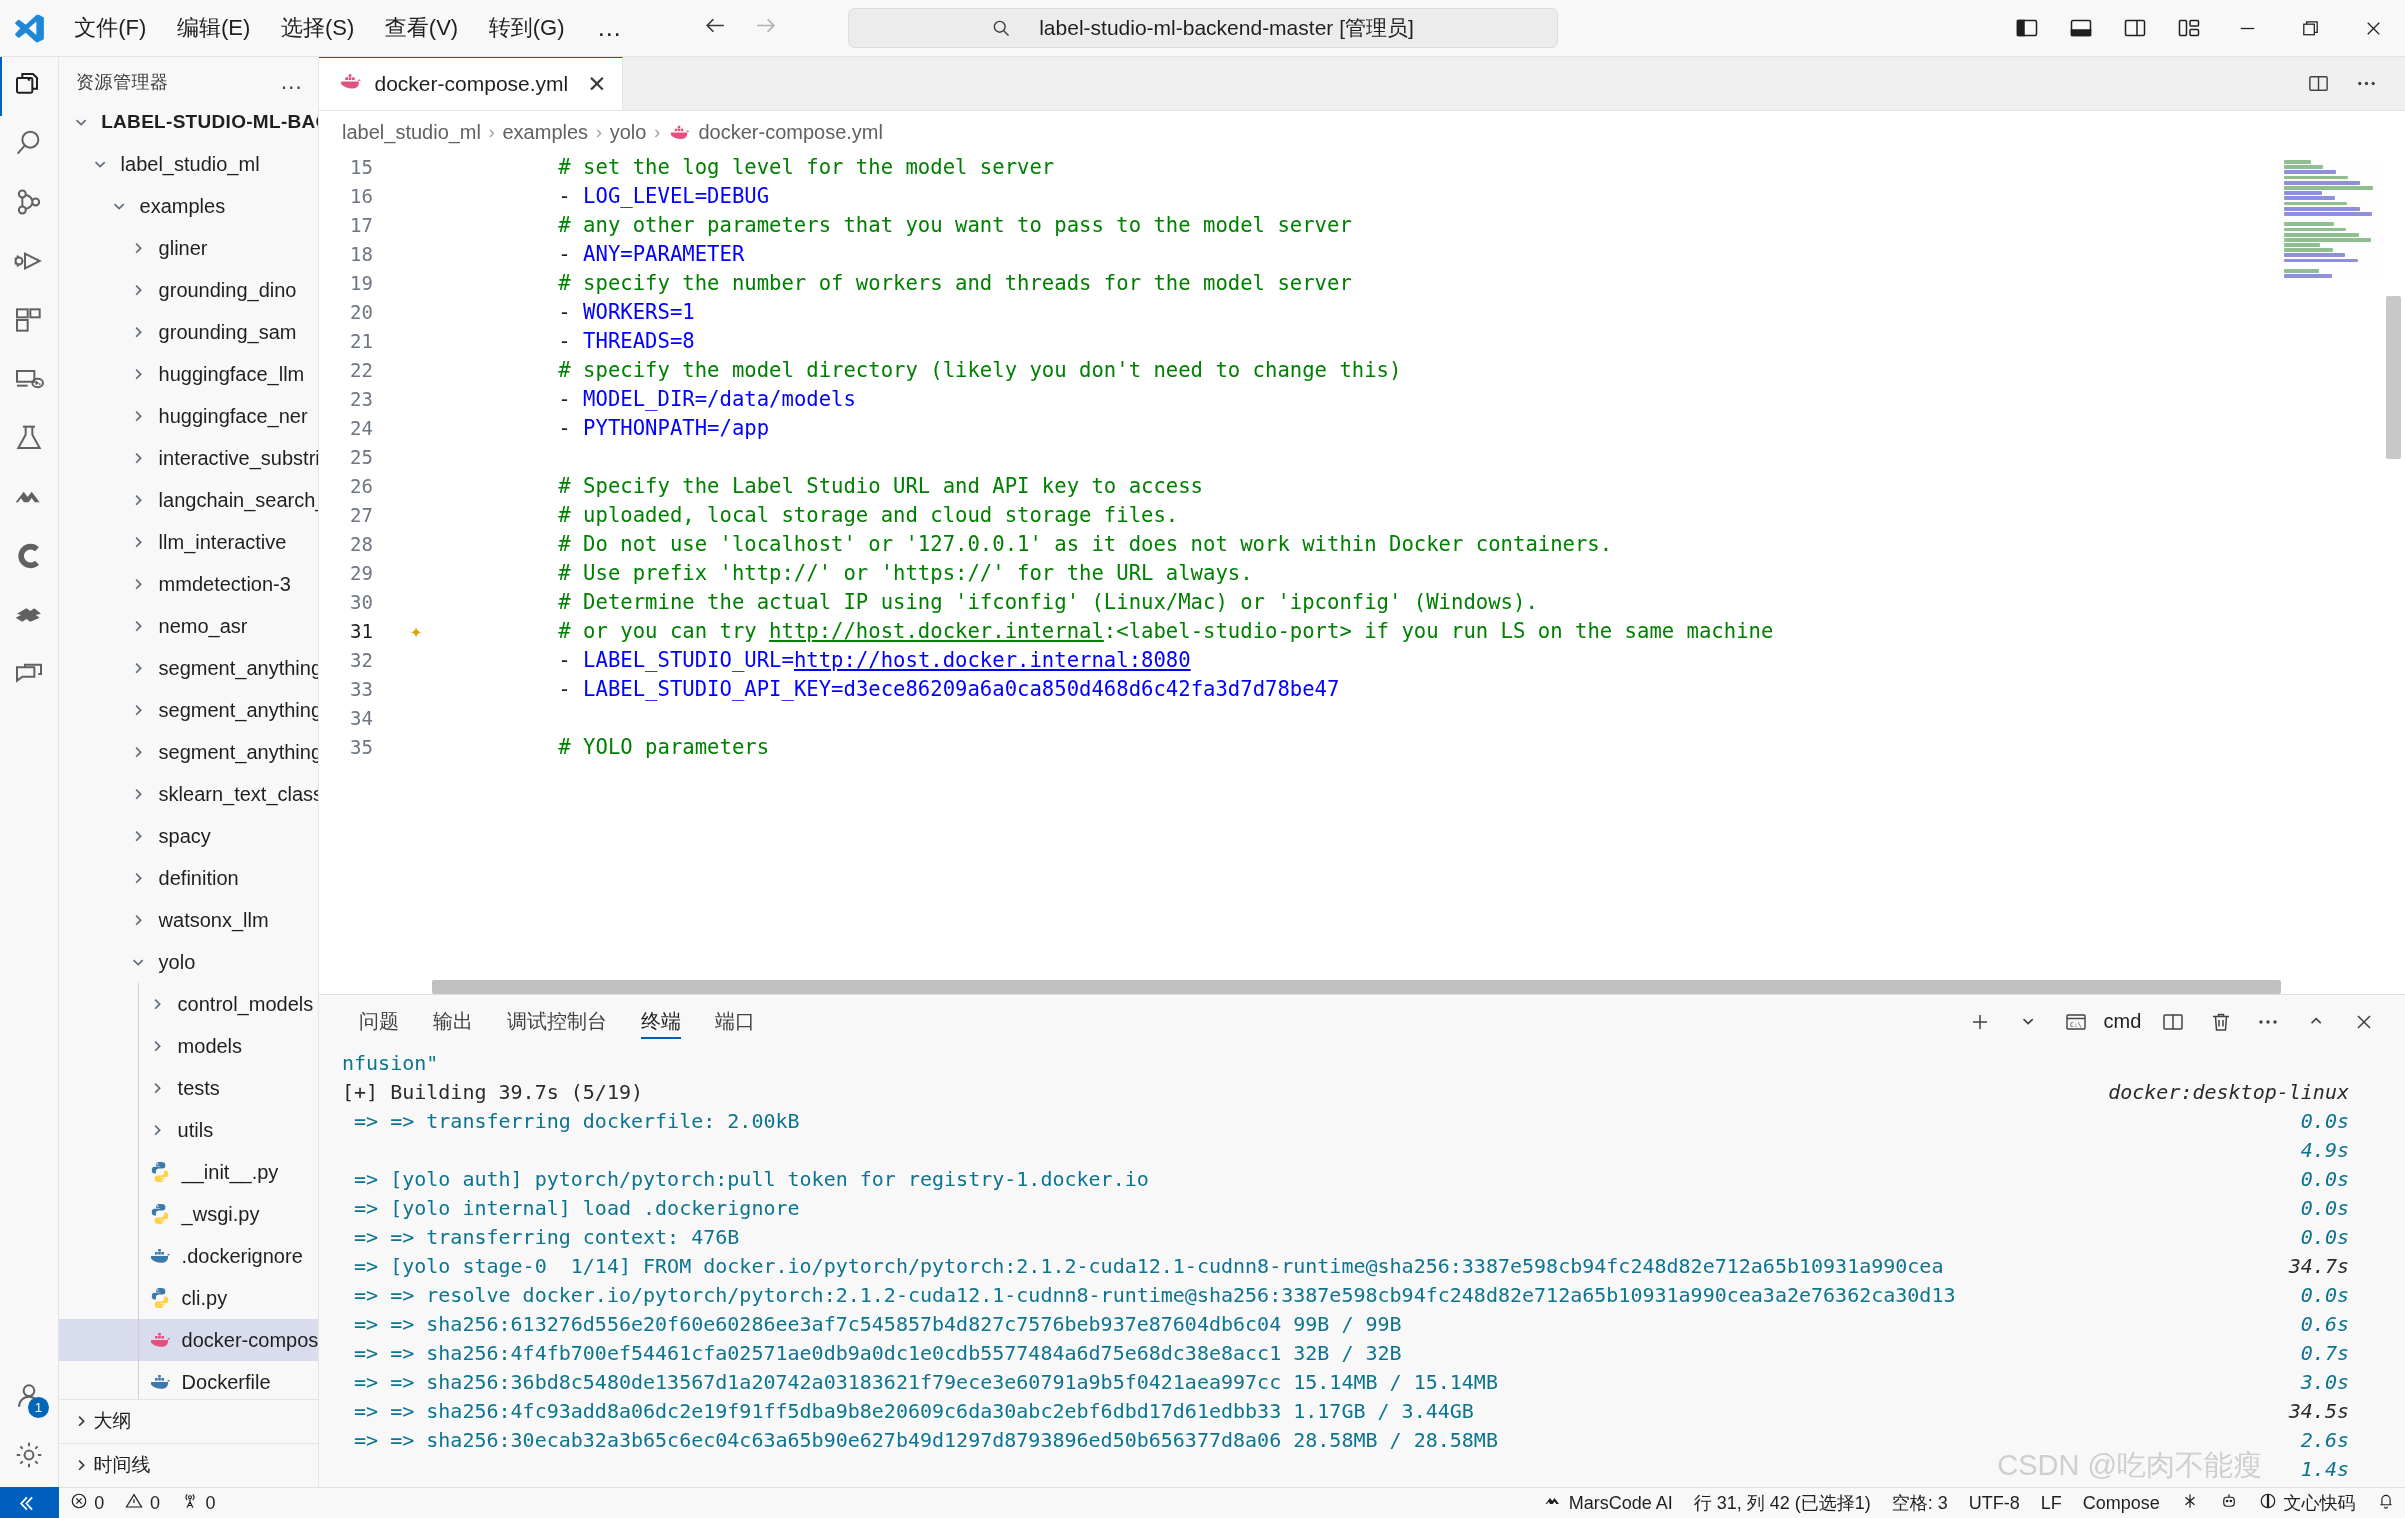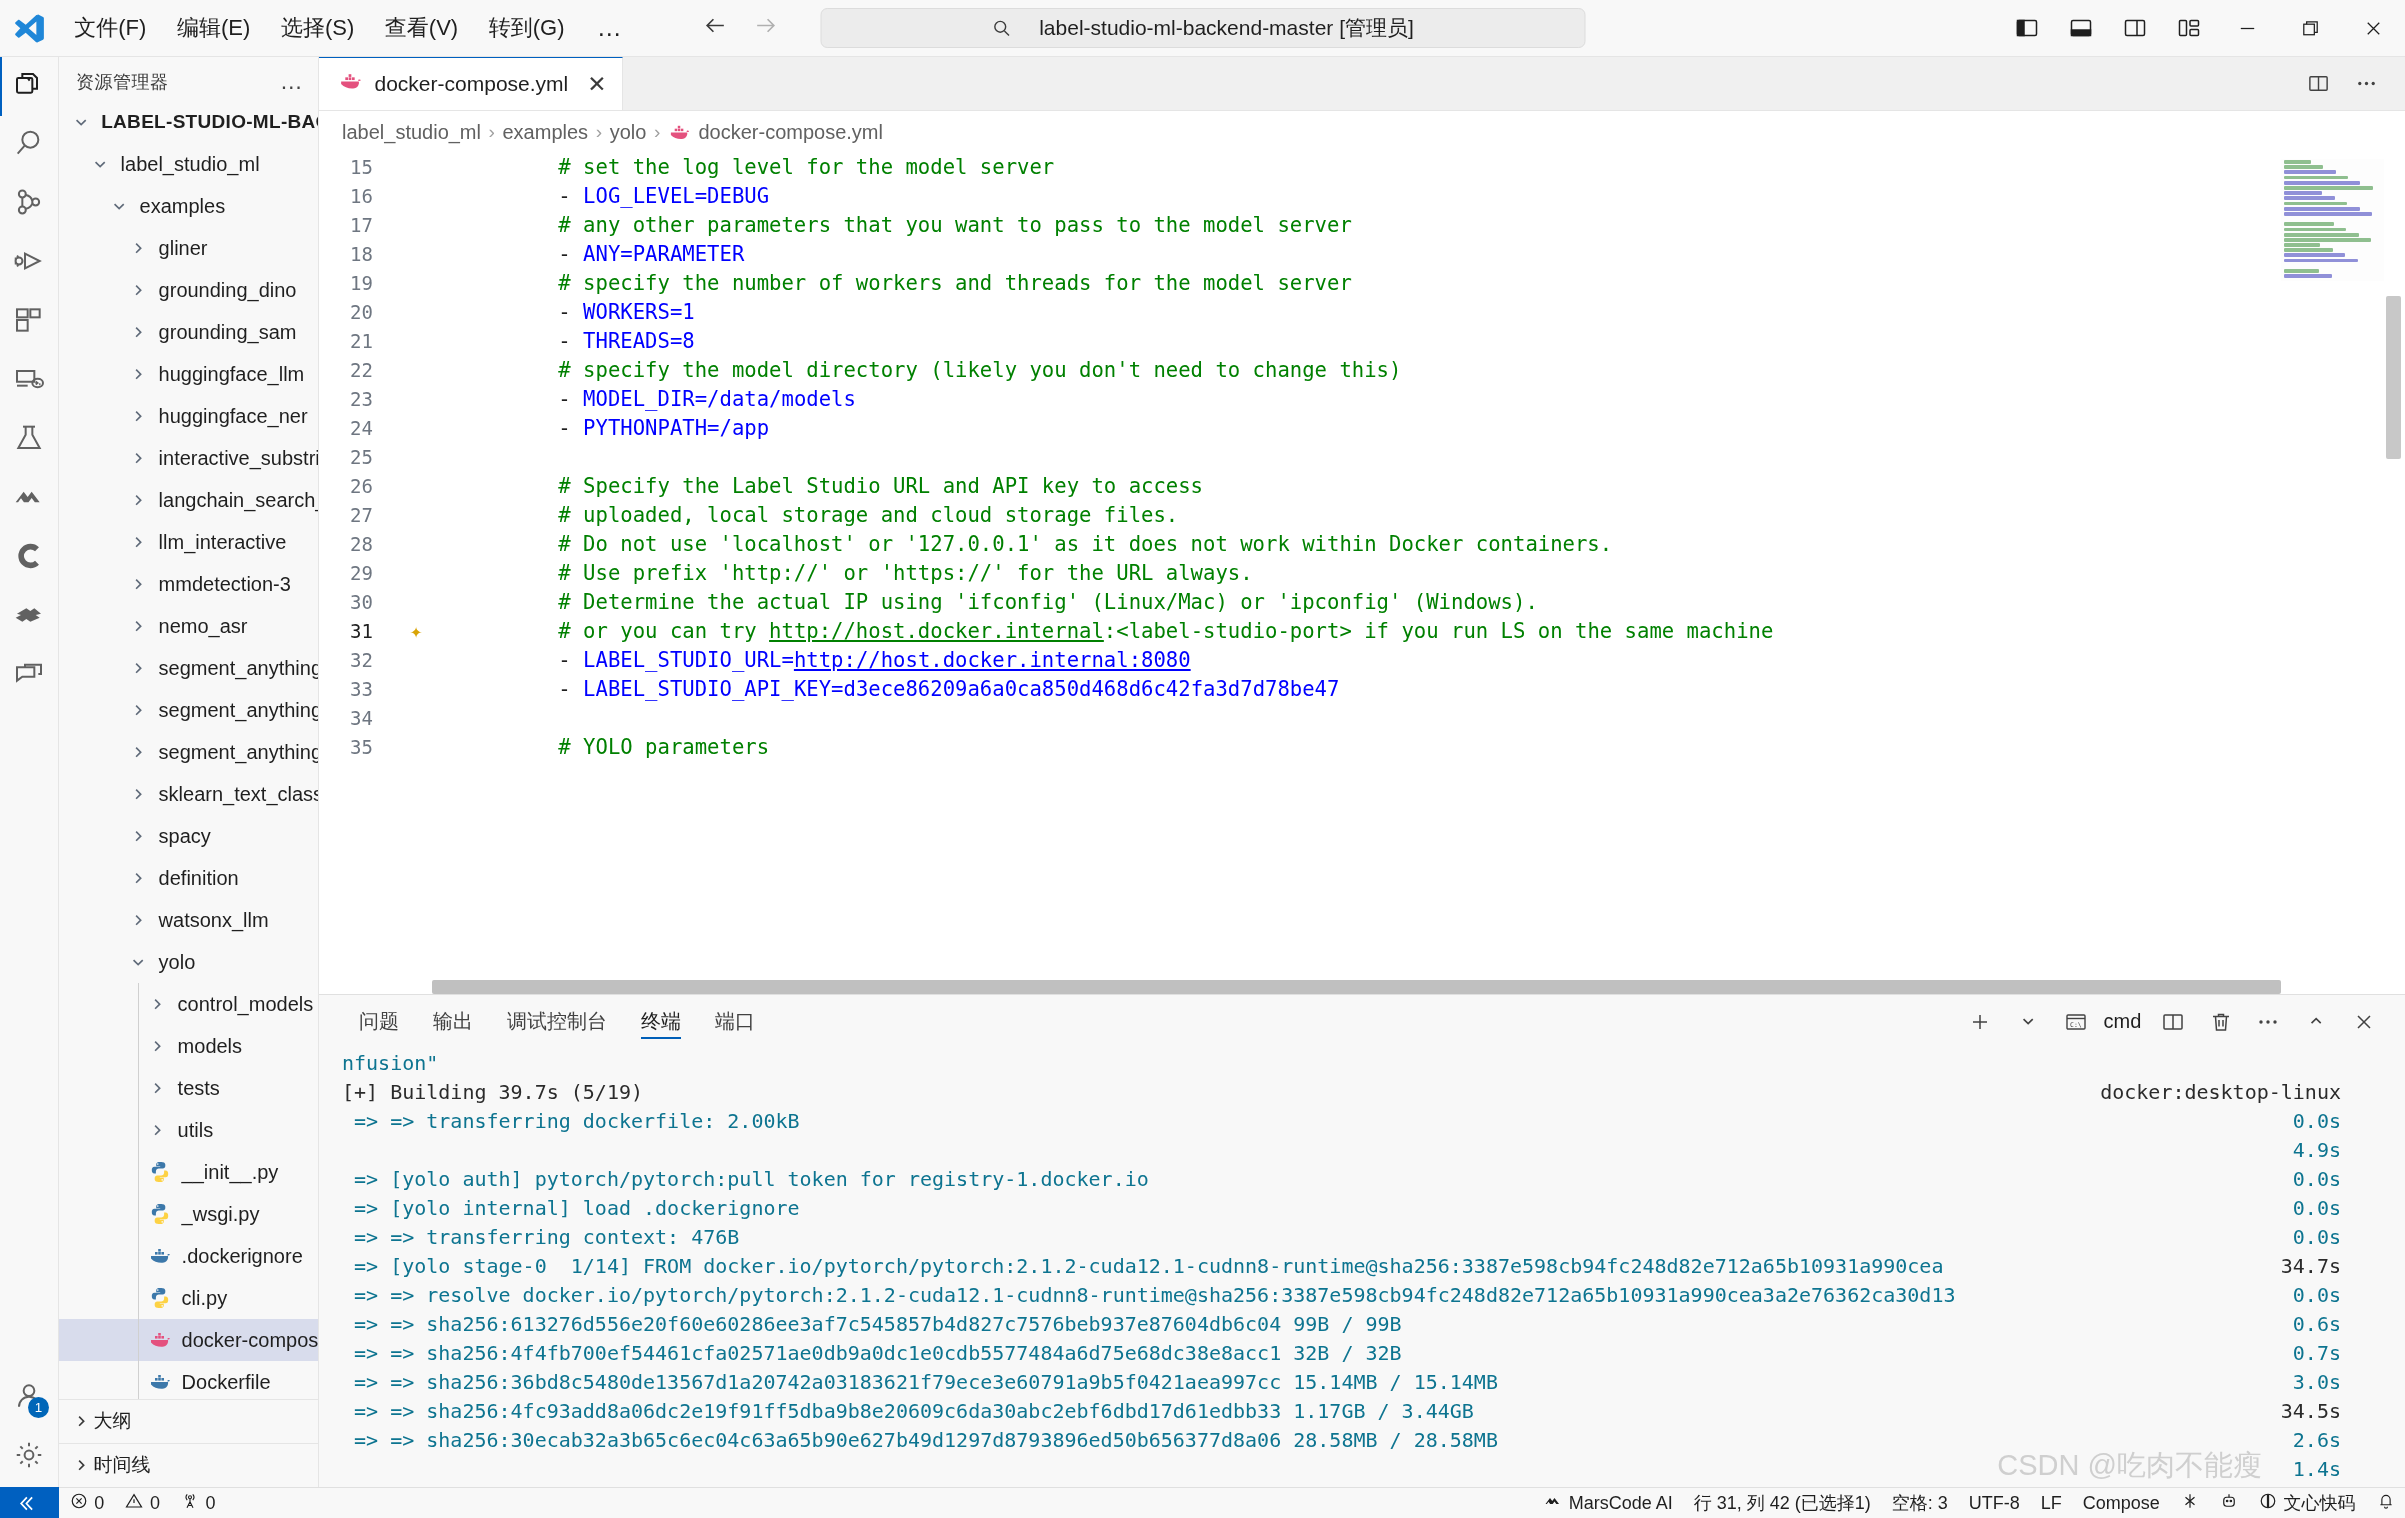--- a/index.html
+++ b/index.html
@@ -15,21 +15,21 @@
   .titlebar { height:57px; display:flex; align-items:center; background:#f8f8f8;
               border-bottom:1px solid #e5e5e5; flex:0 0 57px; position:relative; }
   .vscode-logo { width:59px; display:flex; align-items:center; justify-content:center; }
   .vscode-logo svg { width:32.5px; height:32.5px; }
   .menu { display:flex; align-items:center; gap:0px; }
   .menu-item { padding:5.7px 15.3px; font-size:22px; color:#1f1f1f; white-space:nowrap; cursor:default; }
   .menu-more { padding:5.7px 17px; font-size:25px; color:#1f1f1f; letter-spacing:1.9px; line-height:13.4px; }
 
   .title-center { position:absolute; left:50%; transform:translateX(-50%);
                   display:flex; align-items:center; }
-  .cmdcenter { width:765px; height:40px; background:#ececec; border:1px solid #dcdcdc;
+  .cmdcenter { width:710px; height:40px; background:#ececec; border:1px solid #dcdcdc;
                border-radius:6.7px; display:flex; align-items:center; justify-content:center;
                gap:28px; font-size:21px; color:#1f1f1f; }
   .cmdcenter .mag { width:20px;height:20px; flex:0 0 20px;}
   .nav-arrows { position:absolute; left:703px; display:flex; gap:25px; align-items:center; }
   .nav-arrows svg { width:25px; height:25px; }
   .title-right { margin-left:auto; display:flex; align-items:center; height:100%; }
   .tb-btn { width:54px; height:100%; display:flex; align-items:center; justify-content:center; }
   .tb-btn svg { width:24px; height:24px; }
   .win-btn { width:63px; height:100%; display:flex; align-items:center; justify-content:center; }
   .win-btn svg { width:23px; height:23px; }
@@ -122,21 +122,21 @@
   .panel-actions { margin-left:auto; display:flex; align-items:center; gap:3.8px; color:#424242; }
   .pa { width:44px; height:44px; display:flex; align-items:center; justify-content:center; }
   .pa svg { width:24px; height:24px; }
   .pa.sm svg { width:16.3px; height:16.3px;}
   .cmd-label { font-size:20px; color:#1f1f1f; padding:0 5.7px 0 1.9px; }
 
   .term { flex:1; position:relative; overflow:hidden; padding-left:23px; }
   .tline { font-family:"DejaVu Sans Mono","Liberation Mono",monospace; font-size:20px;
            line-height:29px; white-space:pre; color:#0d7490; position:relative; height:29px;}
   .tline .dk { color:#2b2b2b; }
-  .tline .tm { position:absolute; right:64px; }
+  .tline .tm { position:absolute; right:56px;font-style:italic; }
   .tline .tm.dk { color:#2b2b2b; }
 
   
   .statusbar { height:32.5px; flex:0 0 32.5px; background:#f8f8f8; border-top:1px solid #e0e0e0;
                display:flex; align-items:center; font-size:18px; color:#1f1f1f; }
   .sb-remote { width:59px; height:32.5px; background:#0060c0; display:flex; align-items:center;
                justify-content:center; color:#fff; }
   .sb-remote svg { width:21px; height:21px; }
   .sb-i { display:flex; align-items:center; gap:6.7px; padding:0 10.5px; height:32.5px; }
   .sb-i svg { width:18px; height:18px; }

